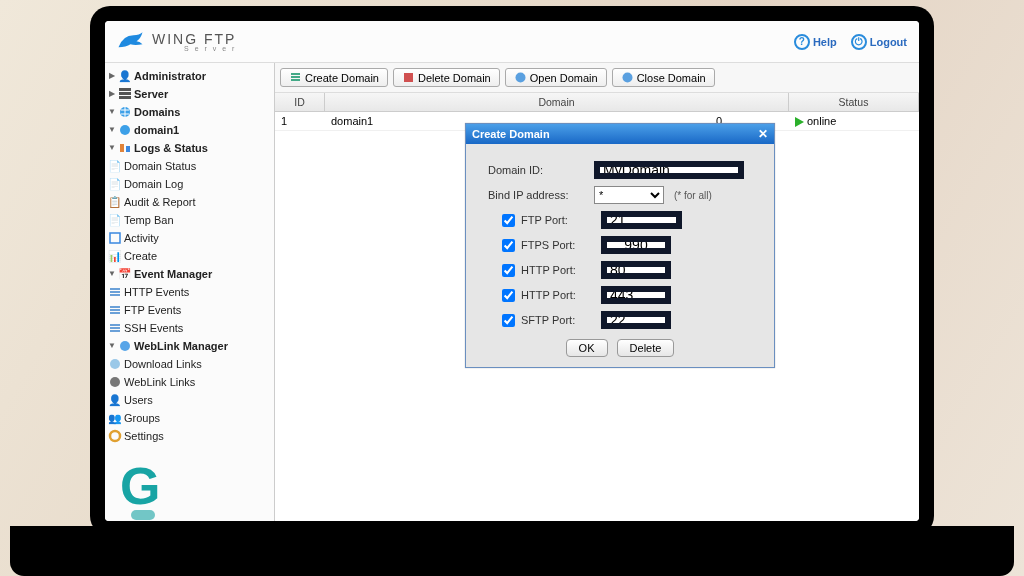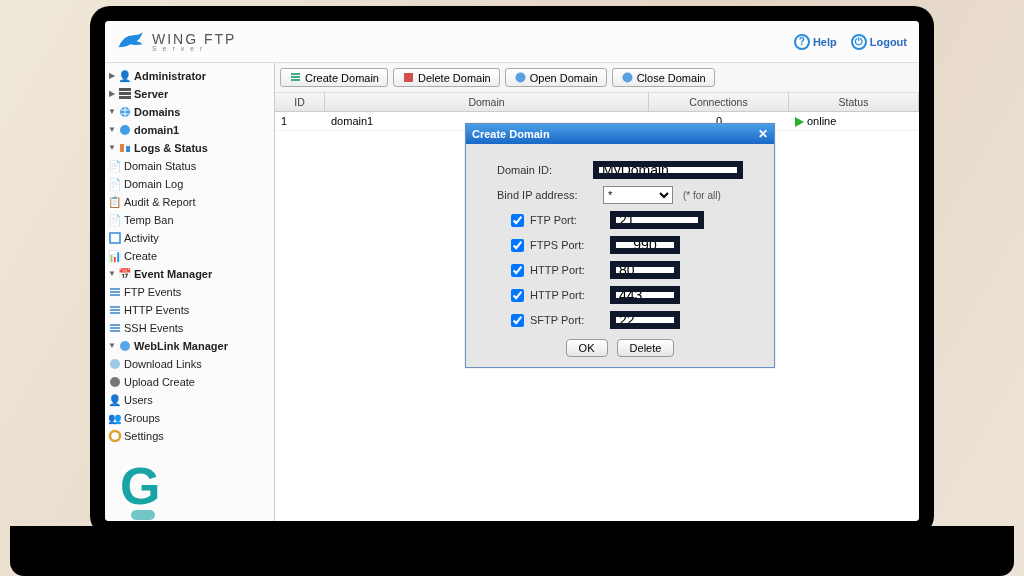--- a/index.html
+++ b/index.html
@@ -2,21 +2,21 @@
 <html><head>
 <meta charset="utf-8">
 <style>
   *{box-sizing:border-box;margin:0;padding:0;font-family:Arial,sans-serif;font-size:11px;}
   body{width:1024px;height:576px;background:linear-gradient(120deg,#f0e8da 0%,#e8dccc 35%,#e4d4c4 55%,#ede4d8 100%);position:relative;overflow:hidden;}
   .laptop{position:absolute;left:90px;top:0;width:844px;height:576px;}
   .bezel{position:absolute;left:0;top:6px;width:844px;height:530px;background:#000;border-radius:20px;padding:15px;}
   .base{position:absolute;left:-80px;bottom:0;width:1004px;height:50px;background:#000;border-radius:0 0 14px 14px;}
   .screen{width:100%;height:100%;background:#fff;border-radius:4px;overflow:hidden;display:flex;flex-direction:column;}
   .header{display:flex;align-items:center;padding:4px 12px;border-bottom:1px solid #ddd;background:#fcfcfc;height:42px;}
-  .logo{display:flex;align-items:center;gap:5px;}
+  .logo{display:flex;align-items:center;gap:5px;text-align:right;}
   .logo-svg{width:30px;height:24px;}
   .logo-text{letter-spacing:2px;color:#555;font-size:14px;}
   .logo-sub{display:block;font-size:7px;letter-spacing:2px;color:#888;margin-top:-2px;}
   .header-right{margin-left:auto;display:flex;gap:14px;align-items:center;}
   .hlink{display:flex;align-items:center;gap:3px;color:#2a6abf;font-weight:bold;cursor:pointer;}
   .hicon{width:16px;height:16px;border:2px solid #2a8cdc;border-radius:50%;display:inline-flex;align-items:center;justify-content:center;color:#2a8cdc;font-size:10px;font-weight:bold;}
   .body{flex:1;display:flex;overflow:hidden;}
   .sidebar{width:170px;border-right:1px solid #ccc;background:#fbfbfb;padding:4px 0;overflow:auto;}
   .tree{list-style:none;}
   .tree li{white-space:nowrap;display:flex;align-items:center;padding:1px 2px;line-height:16px;cursor:default;}
@@ -35,21 +35,21 @@
   .gh-id{width:50px}.gh-dom{flex:1}.gh-con{width:140px}.gh-st{width:130px;border-right:none}
   .grow{display:flex;border-bottom:1px solid #f0f0f0;}
   .grow div{padding:3px 6px;}
   .gr-id{width:50px}.gr-dom{flex:1}.gr-con{width:140px;text-align:center}.gr-st{width:130px}
   .status-dot{display:inline-block;width:0;height:0;border-left:9px solid #2bb02b;border-top:5px solid transparent;border-bottom:5px solid transparent;margin-right:3px;vertical-align:middle;}
   
   .dialog{position:absolute;left:190px;top:60px;width:310px;background:#e6e6e6;border:1px solid #6a8fc0;box-shadow:0 0 1px rgba(0,0,0,.3);}
   .dlg-title{background:linear-gradient(#4b9fe8,#1968c6);color:#fff;font-weight:bold;padding:3px 6px;display:flex;align-items:center;font-size:11px;}
   .dlg-close{margin-left:auto;cursor:pointer;font-size:12px;}
   .dlg-body{padding:10px 14px;}
-  .frow{display:flex;align-items:center;margin:7px 17px;gap:6px;}
+  .frow{display:flex;align-items:center;margin:7px 8px;gap:6px;}
   .frow label{width:100px;color:#333;}
   .frow.ind{padding-left:14px;}
   .frow.ind label{width:74px;}
   .txt{border:6px solid #0f172a;padding:1px 3px;height:18px;font-size:14px;}
   .sel{border:1px solid #888;height:18px;font-size:11px;background:#fff;}
   .dlg-btns{text-align:center;margin-top:10px;}
   .btn{background:linear-gradient(#fff,#e6e6e6);border:1px solid #999;border-radius:4px;padding:2px 12px;margin:0 3px;cursor:pointer;font-size:11px;}
   .note{color:#555;margin-left:4px;font-size:10px;}
   .corner{position:absolute;left:120px;bottom:60px;font-size:52px;font-weight:800;color:#18a4a4;font-family:Arial;z-index:5;}
   .corner:after{content:"";position:absolute;left:11px;bottom:-4px;width:24px;height:10px;background:#18a4a4;border-radius:6px;opacity:.6;}
@@ -165,31 +165,31 @@
                 <span class="lbl">Event Manager</span>
               </li>
             <li class="sp3">
                 <span class="ico">
                   <svg width="14" height="14">
                     <rect x="2" y="3" width="10" height="2" fill="#6aa0d8"></rect>
                     <rect x="2" y="6" width="10" height="2" fill="#6aa0d8"></rect>
                     <rect x="2" y="9" width="10" height="2" fill="#6aa0d8"></rect>
                   </svg>
                 </span>
-                <span class="lbl">FTP Events</span>
+                <span class="lbl">HTTP Events</span>
               </li>
             <li class="sp3">
                 <span class="ico">
                   <svg width="14" height="14">
                     <rect x="2" y="3" width="10" height="2" fill="#6aa0d8"></rect>
                     <rect x="2" y="6" width="10" height="2" fill="#6aa0d8"></rect>
                     <rect x="2" y="9" width="10" height="2" fill="#6aa0d8"></rect>
                   </svg>
                 </span>
-                <span class="lbl">HTTP Events</span>
+                <span class="lbl">FTP Events</span>
               </li>
             <li class="sp3">
                 <span class="ico">
                   <svg width="14" height="14">
                     <rect x="2" y="3" width="10" height="2" fill="#6aa0d8"></rect>
                     <rect x="2" y="6" width="10" height="2" fill="#6aa0d8"></rect>
                     <rect x="2" y="9" width="10" height="2" fill="#6aa0d8"></rect>
                   </svg>
                 </span>
                 <span class="lbl">SSH Events</span>
@@ -210,21 +210,21 @@
                   </svg>
                 </span>
                 <span class="lbl">Download Links</span>
               </li>
             <li class="sp3">
                 <span class="ico">
                   <svg width="14" height="14">
                     <circle cx="7" cy="7" r="5" fill="#777"></circle>
                   </svg>
                 </span>
-                <span class="lbl">Upload Create</span>
+                <span class="lbl">WebLink Links</span>
               </li>
             <li class="sp2">
                 <span class="ico">👤</span>
                 <span class="lbl">Users</span>
               </li>
             <li class="sp2">
                 <span class="ico">👥</span>
                 <span class="lbl">Groups</span>
               </li>
             <li class="sp2">
@@ -272,21 +272,20 @@
                     <circle cx="6.5" cy="6.5" r="5" fill="#5aa0e0"></circle>
                   </svg>
                 </span>
                 <span>Close Domain</span>
               </button>
           </div>
           <div class="grid">
             <div class="ghead">
               <div class="gh-id">ID</div>
               <div class="gh-dom">Domain</div>
-              <div class="gh-con">Connections</div>
               <div class="gh-st">Status</div>
             </div>
             <div class="grow">
               <div class="gr-id">1</div>
               <div class="gr-dom">domain1</div>
               <div class="gr-con">0</div>
               <div class="gr-st"><span class="status-dot"></span><span>online</span></div>
             </div>
           </div>
 
@@ -301,21 +300,21 @@
                 <input class="txt" style="width: 150px;" value="MyDomain">
               </div>
               <div class="frow">
                 <label>Bind IP address:</label>
                 <select class="sel" style="width:70px"><option>*</option></select>
                 <span class="note">(* for all)</span>
               </div>
               <div class="frow ind">
                 <input type="checkbox" checked="" style="">
                 <label>FTP Port:</label>
-                <input class="txt" style="width: 94px;" value="21">
+                <input class="txt" style="width: 81px;" value="21">
               </div>
               <div class="frow ind">
                 <input type="checkbox" checked="" style="">
                 <label>FTPS Port:</label>
                 <input class="txt" style="width: 70px; text-align: center;" value="990">
               </div>
               <div class="frow ind">
                 <input type="checkbox" checked="" style="">
                 <label>HTTP Port:</label>
                 <input class="txt" style="width: 70px;" value="80">

